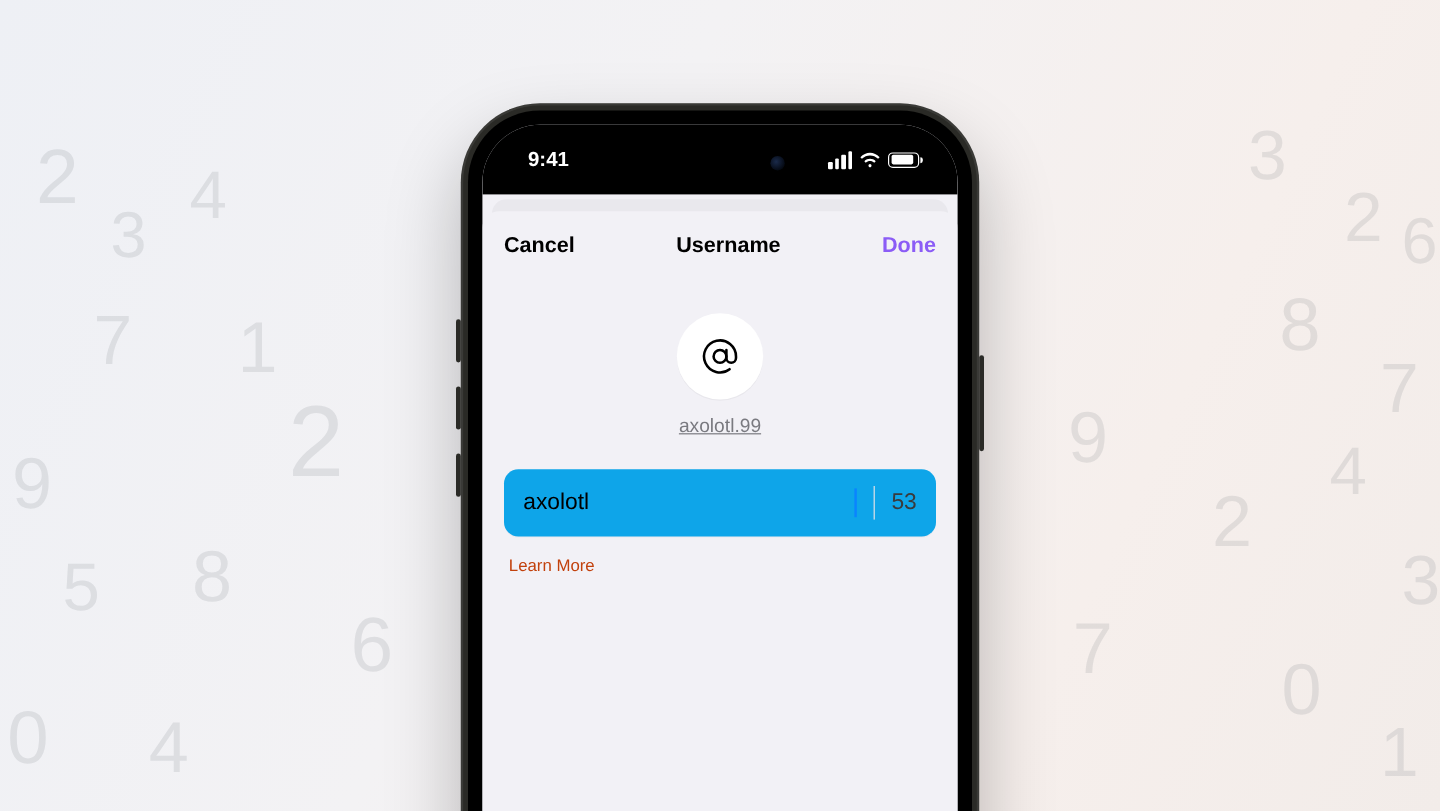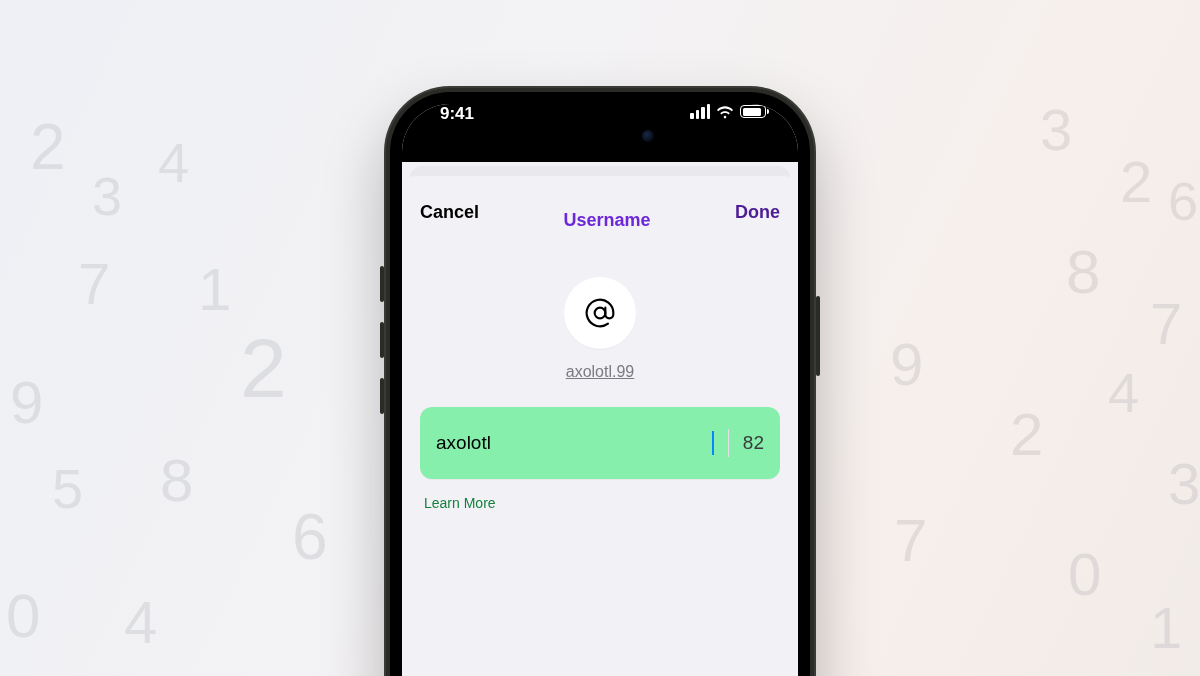--- a/index.html
+++ b/index.html
@@ -67,21 +67,21 @@
   }
   .dynamic-island .cam {
     width: 12px; height:12px; border-radius:50%;
     background: radial-gradient(circle at 40% 40%, #1a2a4a 0%, #050a14 70%);
   }
 
   
   .status-bar {
     height: 58px;
     display: flex;
-    align-items: flex-start;
+    align-items: center;
     justify-content: space-between;
     padding: 0 32px 0 38px;
     background: #000;
     color: #fff;
     font-weight: 600;
     font-size: 17px;
   }
   .status-right { display:flex; align-items:center; gap:6px; }
   .sig-bars { display:flex; align-items:flex-end; gap:2px; }
   .sig-bars span { width:3.5px; background:#fff; border-radius:1px; }
@@ -103,57 +103,57 @@
   
   .sheet {
     position:absolute; top:72px; left:0; right:0; bottom:0;
     background:#f2f1f6; border-radius:14px 14px 0 0;
     padding: 18px 18px 0 18px;
   }
   .sheet-header {
     display:flex; align-items:center; justify-content:space-between;
     font-size: 18px;
   }
-  .sheet-header .title { font-weight:600; color:#6d28d9;margin-top:16px; }
+  .sheet-header .title { font-weight:600; color:#000000; }
   .sheet-header .cancel { color:#000; font-weight:700; cursor:pointer; }
-  .sheet-header .done { color:#4c1d95; font-weight:700; cursor:pointer; }
+  .sheet-header .done { color:#8b5cf6; font-weight:700; cursor:pointer; }
 
   .avatar-circle {
     width:72px;height:72px;border-radius:50%;background:#fff;
     margin: 46px auto 14px auto;
     display:flex;align-items:center;justify-content:center;
     box-shadow: 0 1px 0 rgba(0,0,0,0.04);
   }
   .avatar-circle svg { width:32px; height:32px; stroke:#000; }
 
   .username-preview {
     text-align:center; color:#7a7a80; font-size:16px; margin-bottom:26px;text-decoration:underline;
   }
 
   .input-row {
-    background:#86efac; border-radius:12px; height:72px;
+    background:#0ea5e9; border-radius:12px; height:56px;
     display:flex; align-items:center; padding:0 16px;
     box-shadow: 0 1px 0 rgba(0,0,0,0.03);
   }
   .input-row input {
     border:none; outline:none; font-size:19px; color:#000;
     flex:1; background:transparent; font-family:inherit;
   }
   .caret {
     width:2px; height:24px; background:#0a84ff; margin-left:-2px;
     animation: blink 1.1s step-start infinite;
   }
   @keyframes blink { 50% { opacity:0; } }
   .divider { width:1px; height:28px; background:#e2e2e6; margin:0 14px; }
   .suffix { font-size:19px; color:#3a3a3c; }
 
   .hint {
     font-size:14px; color:#8a8a90; margin-top:14px; padding:0 4px; line-height:1.5;
   }
-  .hint .learn { display:block; color:#15803d; margin-top:2px; cursor:pointer; }
+  .hint .learn { display:block; color:#c2410c; margin-top:2px; cursor:pointer; }
 </style>
 </head>
 <body>
 
 <div id="bg-digits">
     <span class="bg-digit" style="left: 30px; top: 110px; font-size: 64px;">2</span>
     <span class="bg-digit" style="left: 158px; top: 130px; font-size: 56px;">4</span>
     <span class="bg-digit" style="left: 92px; top: 165px; font-size: 54px;">3</span>
     <span class="bg-digit" style="left: 78px; top: 250px; font-size: 58px;">7</span>
     <span class="bg-digit" style="left: 198px; top: 255px; font-size: 60px;">1</span>
@@ -219,21 +219,21 @@
               <path d="M16 8v5a3 3 0 0 0 6 0v-1a10 10 0 1 0-4 8"></path>
             </svg>
         </div>
 
         <div class="username-preview">axolotl.99</div>
 
         <div class="input-row">
           <input value="axolotl" style="">
           <div class="caret"></div>
           <div class="divider"></div>
-          <span class="suffix">82</span>
+          <span class="suffix">53</span>
         </div>
 
         <div class="hint">
           <span class="learn">Learn More</span>
         </div>
       </div>
 
     </div>
   </div>
 </div>

